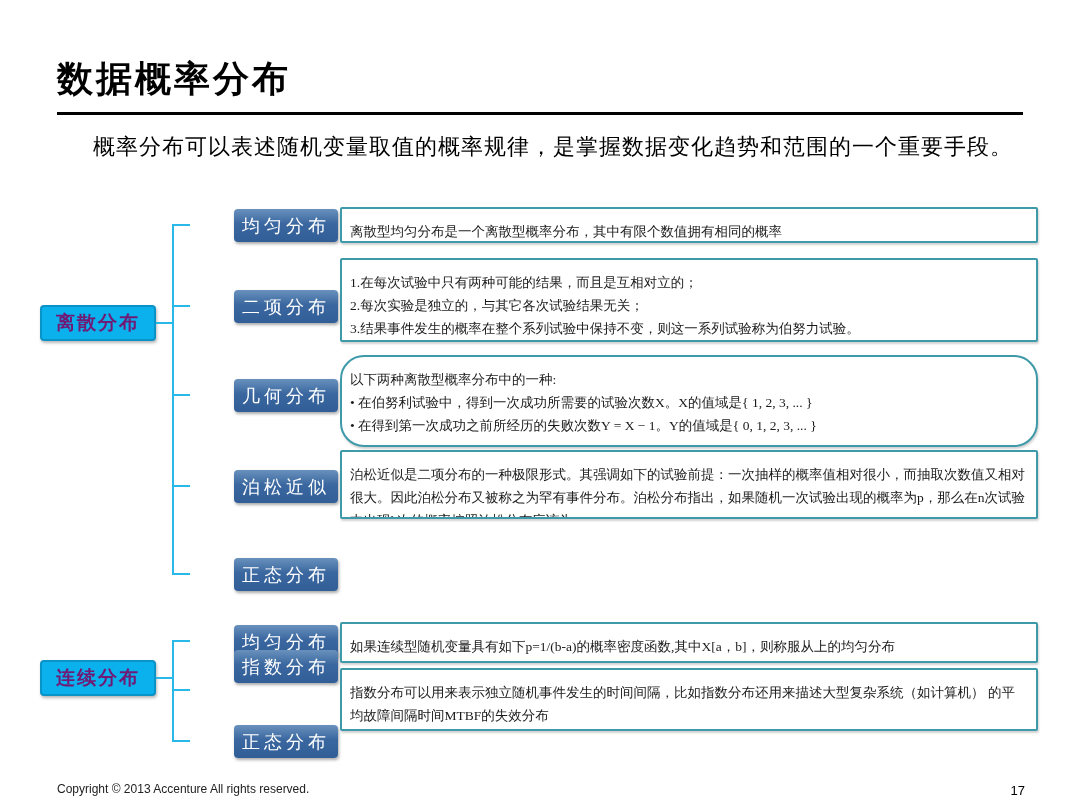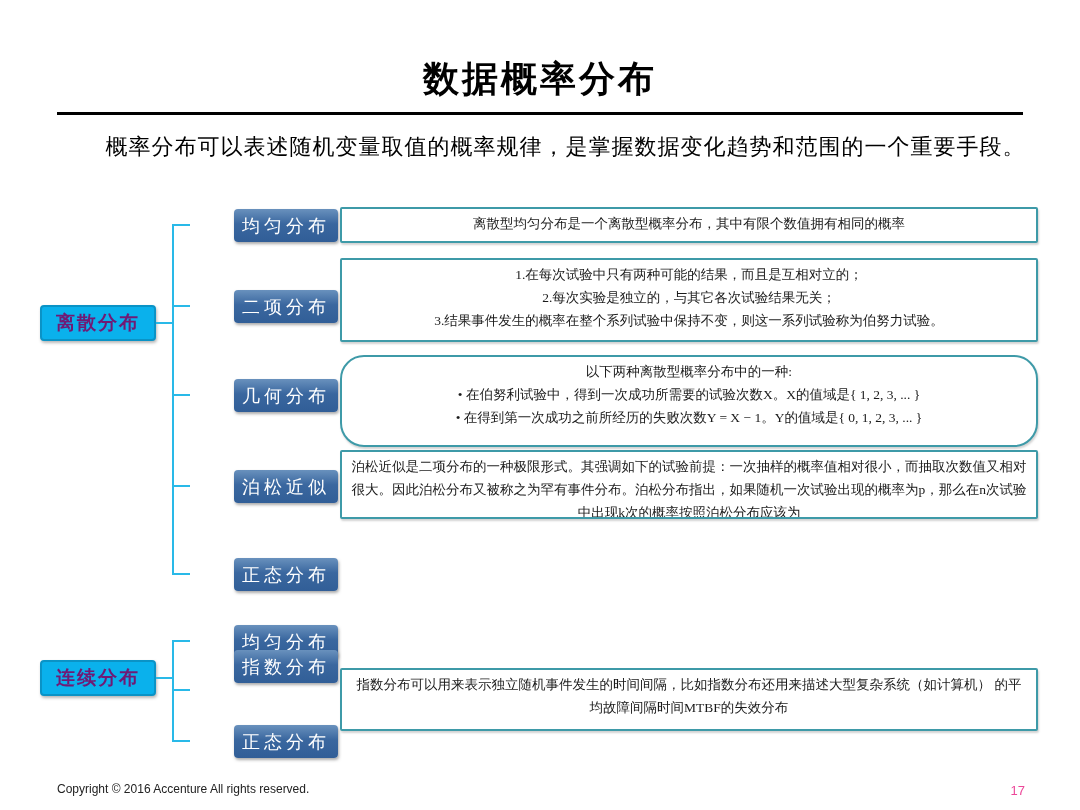--- a/index.html
+++ b/index.html
@@ -1,20 +1,19 @@
 <!DOCTYPE html>
 <html><head>
 <meta charset="utf-8">
 <style>
   html,body { margin:0; padding:0; background:#ffffff; }
   .slide {
     position:relative; width:1080px; height:810px; background:#ffffff;
     overflow:hidden;
     font-family:"Liberation Serif","DejaVu Serif",serif;
-    text-align:center;
   }
   .title {
     position:absolute; left:57px; top:55px; width:966px;
     font-size:36px; font-weight:bold; color:#000;
     letter-spacing:3px; padding-bottom:8px;
     border-bottom:3px solid #000;
   }
   .intro {
     position:absolute; left:38px; top:130px; width:1000px;
     font-size:22px; line-height:1.5; color:#000;
@@ -31,34 +30,34 @@
     position:absolute; left:190px; width:104px; height:33px;
     background:linear-gradient(180deg,#6991bd 0%,#3a679f 45%,#315e97 100%);
     border-radius:4px; color:#fff; font-size:18px; letter-spacing:4px;
     display:flex; align-items:center; justify-content:center;
     box-shadow:1px 2px 3px rgba(90,90,90,0.5);
     margin-left:44px;
   }
   .desc-box {
     position:absolute; left:340px; width:698px; box-sizing:border-box;
     background:#fff; border:2px solid #3E9AA8; border-radius:2px;
-    padding:4px 8px; font-size:13.5px; line-height:1.7; color:#1a1a1a;
+    padding:12px 8px; font-size:13.5px; line-height:1.7; color:#1a1a1a;
     white-space:pre-line; overflow:hidden;
     box-shadow:1px 2px 2px rgba(130,130,130,0.35);
   }
   .conn { position:absolute; background:#29B9E8; }
   .copyright {
     position:absolute; left:57px; top:782px;
     font-family:"Liberation Sans","DejaVu Sans",sans-serif;
     font-size:12px; color:#222;
   }
   .page-num {
     position:absolute; right:55px; top:783px;
     font-family:"Liberation Sans","DejaVu Sans",sans-serif;
-    font-size:13px; color:#ec4899;
+    font-size:13px; color:#000000;
   }
   
   #n0 { top:209px; } #n1 { top:290px; } #n2 { top:379px; } #n3 { top:470px; }
   #n4 { top:558px; } #n5 { top:625px; } #n6 { top:650px; } #n7 { top:725px; }
   
   #d0 { top:207px; height:36px; }
   #d1 { top:258px; height:84px; }
   #d2 { top:355px; height:92px;border-radius:24px; }
   #d3 { top:450px; height:69px; }
   #d4 { top:541px; height:80px; }
@@ -117,18 +116,19 @@
   <div class="node-box" id="n7">正态分布</div>
 
   <div class="desc-box" id="d0">离散型均匀分布是一个离散型概率分布，其中有限个数值拥有相同的概率</div>
   <div class="desc-box" id="d1">1.在每次试验中只有两种可能的结果，而且是互相对立的；
 2.每次实验是独立的，与其它各次试验结果无关；
 3.结果事件发生的概率在整个系列试验中保持不变，则这一系列试验称为伯努力试验。</div>
   <div class="desc-box" id="d2">以下两种离散型概率分布中的一种:
 •   在伯努利试验中，得到一次成功所需要的试验次数X。X的值域是{ 1, 2, 3, ... }
 •   在得到第一次成功之前所经历的失败次数Y = X − 1。Y的值域是{ 0, 1, 2, 3, ... }</div>
   <div class="desc-box" id="d3">泊松近似是二项分布的一种极限形式。其强调如下的试验前提：一次抽样的概率值相对很小，而抽取次数值又相对很大。因此泊松分布又被称之为罕有事件分布。泊松分布指出，如果随机一次试验出现的概率为p，那么在n次试验中出现k次的概率按照泊松分布应该为</div>
+  <div class="desc-box" id="d5">如果连续型随机变量具有如下p=1/(b-a)的概率密度函数,其中X[a，b]，则称服从上的均匀分布</div>
   <div class="desc-box" id="d6">指数分布可以用来表示独立随机事件发生的时间间隔，比如指数分布还用来描述大型复杂系统（如计算机） 的平均故障间隔时间MTBF的失效分布</div>
 
-  <div class="copyright">Copyright © 2016  Accenture  All rights reserved.</div>
+  <div class="copyright">Copyright © 2013  Accenture  All rights reserved.</div>
   <div class="page-num">17</div>
 
 </div>
 
 </body></html>

